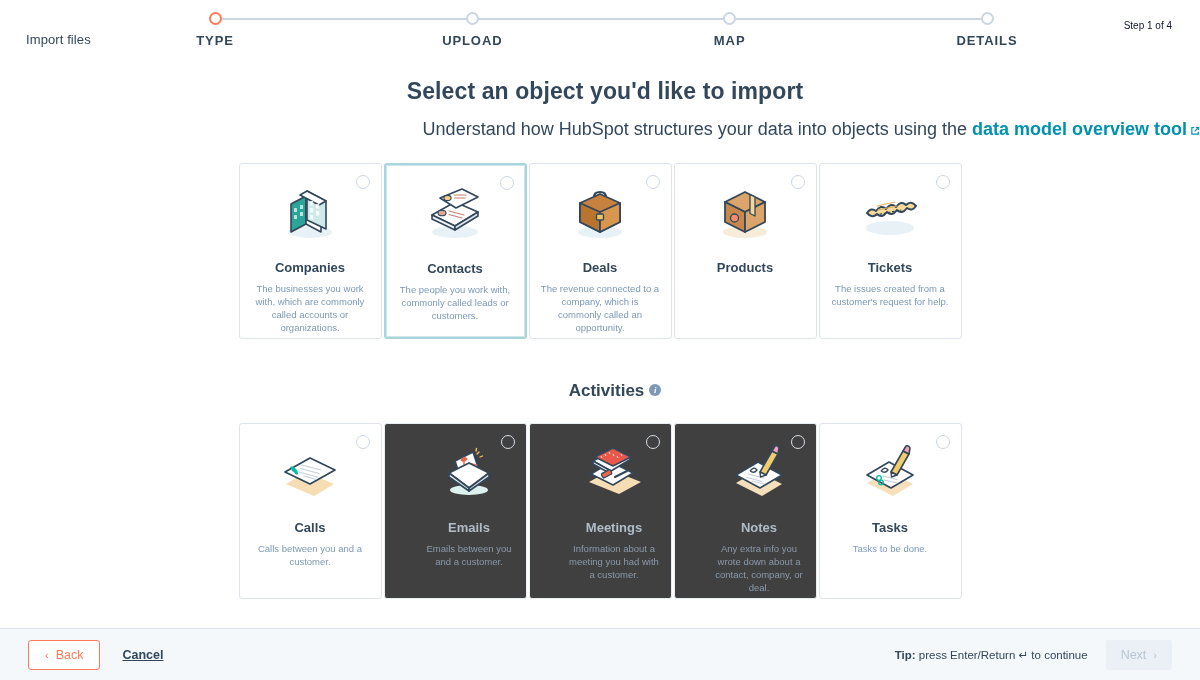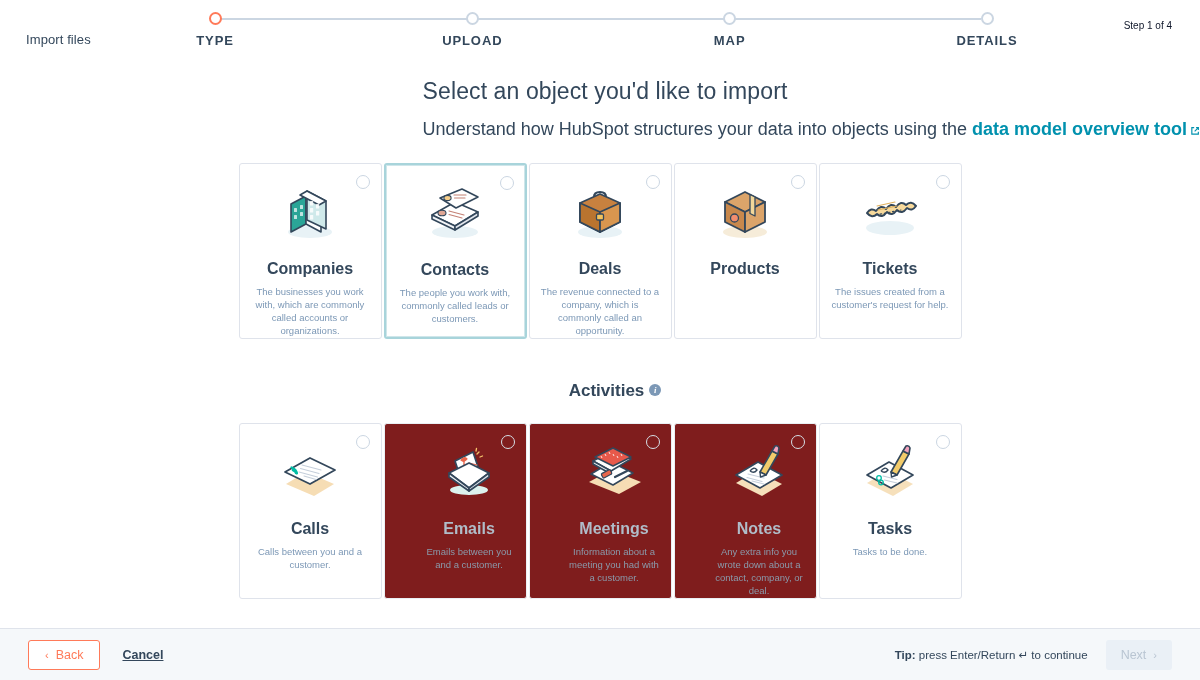--- a/index.html
+++ b/index.html
@@ -71,21 +71,21 @@
 
   
   .content {
     height: 572px;
     overflow: hidden;
     padding-top: 22px;
   }
   .page-title {
     text-align: center;
     font-size: 23px;
-    font-weight: normal;
+    font-weight: bold;
     color: #33475b;
     letter-spacing: .1px;
     padding-left: 10px;
   }
   .subtitle {
     text-align: right;
     margin-top: 14px;
     font-size: 18px;
     color: #33475b;
   }
@@ -116,21 +116,21 @@
     display: flex;
     flex-direction: column;
     align-items: center;
     cursor: pointer;
   }
   .card.selected {
     border: 2px solid #a8d4db;
     box-shadow: 0 0 0 1px #cfe6ea inset;
   }
   .card.disabled {
-    background: #7f1d1d;
+    background: #404040;
     border-color: #eaeff4;
     cursor: default;
     padding-left: 28px;
   }
   .card .radio {
     position: absolute;
     top: 11px; right: 11px;
     width: 14px; height: 14px;
     border-radius: 50%;
     border: 1px solid #cbd6e2;
@@ -139,21 +139,21 @@
   .card.disabled .radio { border-color: #d6dde5; }
   .card .art {
     height: 92px;
     width: 100%;
     display: flex;
     align-items: center;
     justify-content: center;
     padding-top: 6px;
   }
   .card .ttl {
-    font-size: 16px;
+    font-size: 13px;
     font-weight: bold;
     color: #33475b;
     margin-top: 4px;
   }
   .card.disabled .ttl { color: #b0bdc9; }
   .card .desc {
     font-size: 9.5px;
     line-height: 13px;
     color: #7c98b6;
     text-align: center;

